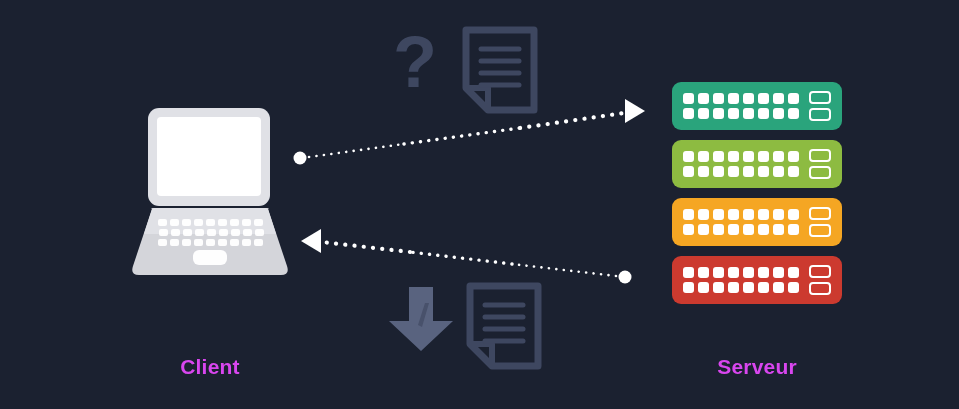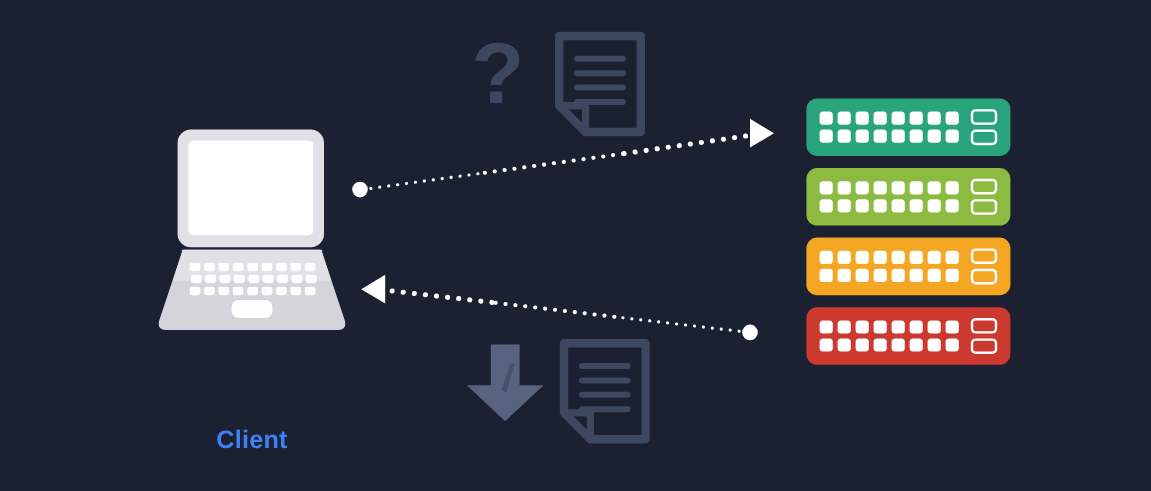--- a/index.html
+++ b/index.html
@@ -169,21 +169,21 @@
   #connectors {
     position: absolute;
     left: 0; top: 0;
     width: 959px; height: 409px;
     pointer-events: none;
   }
 
   
   .figure-label {
     position: absolute;
-    color: #3b82f6;
+    color: #d946ef;
     font-size: 21px;
     font-weight: bold;
     letter-spacing: .2px;
     text-align: center;
     font-family: "Liberation Sans", sans-serif;
   }
   #client-label { left: 128px; top: 355px; width: 164px; }
   #server-label { left: 672px; top: 355px; width: 170px; }
 </style>
 </head>
@@ -381,20 +381,21 @@
         </div>
       </div>
       <div class="server-bays">
         <div class="bay"></div>
         <div class="bay"></div>
       </div>
     </div>
 
   </div>
 
+  <div class="figure-label" id="server-label">Serveur</div>
 
   <div class="deco" id="question-mark">?</div>
 
   <svg class="deco" id="doc-top" width="76" height="88" viewBox="0 0 76 88" xmlns="http://www.w3.org/2000/svg">
     <path d="M4,4 L72,4 L72,84 L26,84 L4,62 Z" fill="none" stroke="#3e4760" stroke-width="7" stroke-linejoin="round"></path>
     <path d="M4,62 L26,62 L26,84" fill="none" stroke="#3e4760" stroke-width="6" stroke-linejoin="round"></path>
     <g stroke="#3e4760" stroke-width="5" stroke-linecap="round">
       <line x1="19" y1="23" x2="57" y2="23"></line>
       <line x1="19" y1="35" x2="57" y2="35"></line>
       <line x1="19" y1="47" x2="57" y2="47"></line>

